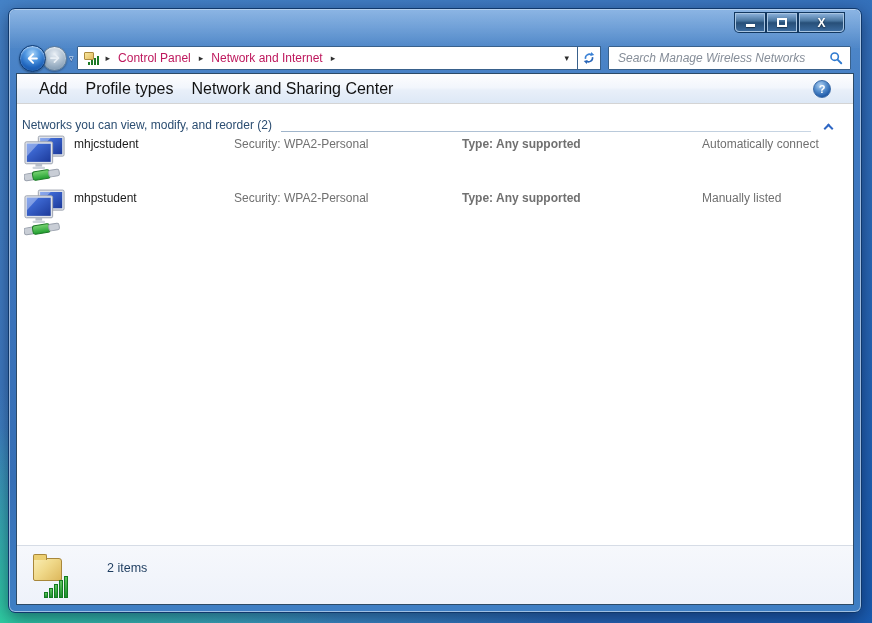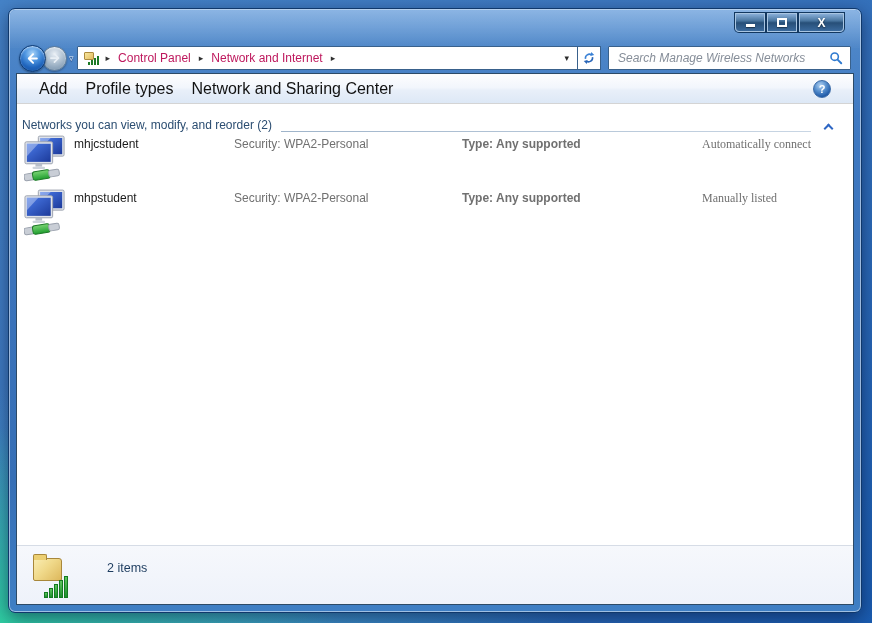--- a/index.html
+++ b/index.html
@@ -97,21 +97,21 @@
   .group-row { display:flex; align-items:flex-end; margin:3px 16px 0 5px; height:18px; }
   .group-label { font-size:12px; color:#2b4d71; white-space:nowrap; }
   .group-line { flex:1; height:1px; margin-left:9px; background:linear-gradient(to right,#9fb4ca,#c9d6e4); }
   .group-chevron { width:7px; height:7px; border-left:2px solid #2e66c4; border-top:2px solid #2e66c4; transform:rotate(45deg); margin:3px 5px 0 14px; cursor:pointer; }
   .net-row { position:relative; height:52px; margin-top:2px; }
   .net-icon { position:absolute; left:7px; top:1px; width:42px; height:48px; }
   .net-name { position:absolute; left:57px; top:3px; font-size:12px; color:#1a1a1a; }
   .net-col { position:absolute; top:3px; font-size:12px; color:#707070; white-space:nowrap; }
   .c-sec  { left:217px; }
   .c-type { left:445px;font-weight:bold; }
-  .c-conn { left:685px;font-family:Liberation Serif, serif; }
+  .c-conn { left:685px; }
   
   .statusbar {
     flex:0 0 59px; border-top:1px solid #d6dce6;
     background:linear-gradient(to bottom,#f6f8fc,#eef2fa);
     display:flex; align-items:flex-start; padding:9px 0 0 16px;
   }
   .status-icon { width:44px; height:44px; position:relative; }
   .folder {
     position:absolute; left:0; top:3px; width:29px; height:23px;
     background:linear-gradient(135deg,#f9edb2 0%,#f0d98a 45%,#ddb85c 100%);

